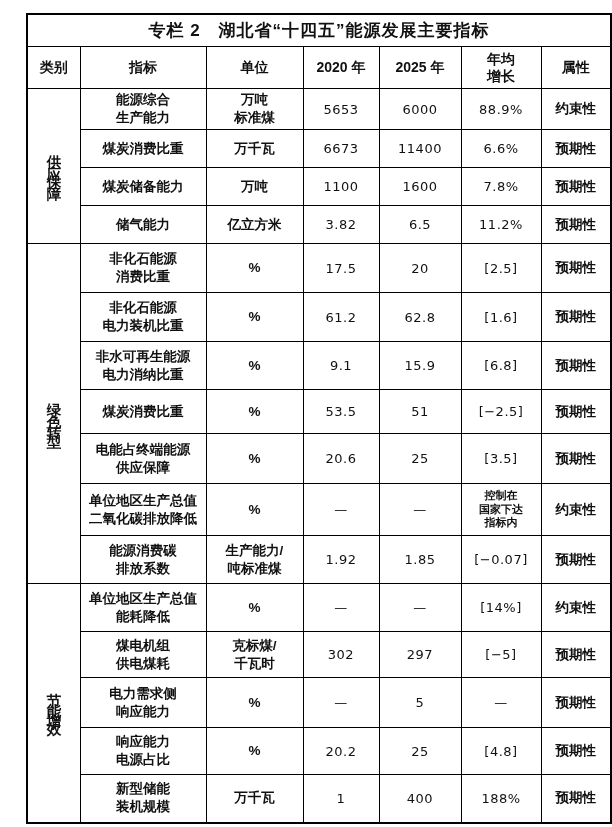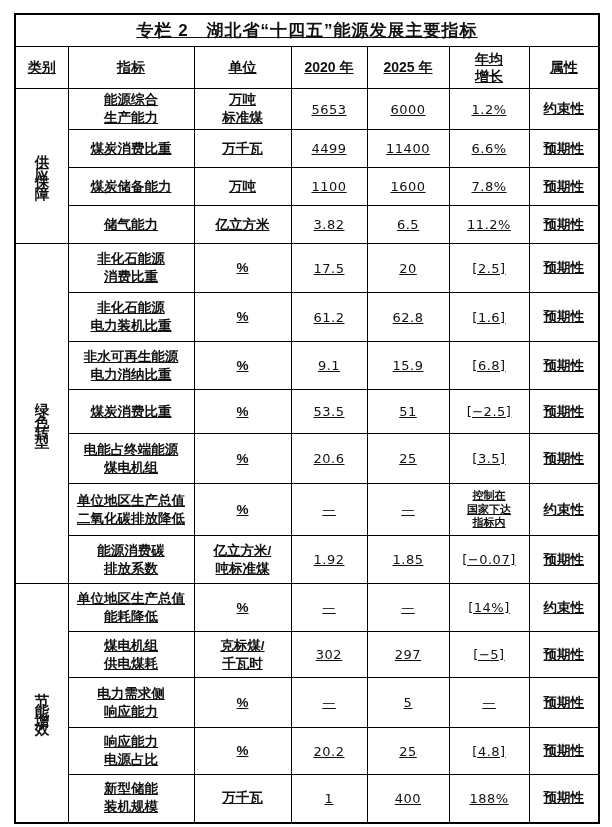--- a/index.html
+++ b/index.html
@@ -6,22 +6,21 @@
   html, body {
     margin: 0;
     padding: 0;
     background: #ffffff;
     font-family: "Liberation Sans", "DejaVu Sans", sans-serif;
     color: #111111;
   }
   .page {
     width: 612px;
     height: 827px;
-    padding: 13px 14px;
-    text-decoration: underline;
+    padding: 13px 26px;
   }
   table.indicators {
     border-collapse: collapse;
     table-layout: fixed;
     width: 584px;
     border: 2px solid #000;
   }
   table.indicators th,
   table.indicators td {
     border: 1px solid #000;
@@ -106,27 +105,27 @@
     </thead>
     <tbody id="table-body">
         <tr style="height: 38px;">
           <td rowspan="4" class="cat"><div class="cat-inner">供应保障</div></td>
           <td class="zh">能源综合
 生产能力</td>
           <td class="zh">万吨
 标准煤</td>
           <td class="num">5653</td>
           <td class="num">6000</td>
-          <td class="num">1.2%</td>
+          <td class="num">88.9%</td>
           <td class="zh">约束性</td>
         </tr>
         <tr style="height: 38px;">
           <td class="zh">煤炭消费比重</td>
           <td class="zh">万千瓦</td>
-          <td class="num">4499</td>
+          <td class="num">6673</td>
           <td class="num">11400</td>
           <td class="num">6.6%</td>
           <td class="zh">预期性</td>
         </tr>
         <tr style="height: 38px;">
           <td class="zh">煤炭储备能力</td>
           <td class="zh">万吨</td>
           <td class="num">1100</td>
           <td class="num">1600</td>
           <td class="num">7.8%</td>
@@ -171,42 +170,42 @@
         <tr style="height: 44px;">
           <td class="zh">煤炭消费比重</td>
           <td class="zh">%</td>
           <td class="num">53.5</td>
           <td class="num">51</td>
           <td class="num">[−2.5]</td>
           <td class="zh">预期性</td>
         </tr>
         <tr style="height: 50px;">
           <td class="zh">电能占终端能源
-煤电机组</td>
+供应保障</td>
           <td class="zh">%</td>
           <td class="num">20.6</td>
           <td class="num">25</td>
           <td class="num">[3.5]</td>
           <td class="zh">预期性</td>
         </tr>
         <tr style="height: 52px;">
           <td class="zh">单位地区生产总值
 二氧化碳排放降低</td>
           <td class="zh">%</td>
           <td class="num">—</td>
           <td class="num">—</td>
           <td class="num growth-small">控制在
 国家下达
 指标内</td>
           <td class="zh">约束性</td>
         </tr>
         <tr style="height: 48px;">
           <td class="zh">能源消费碳
 排放系数</td>
-          <td class="zh">亿立方米/
+          <td class="zh">生产能力/
 吨标准煤</td>
           <td class="num">1.92</td>
           <td class="num">1.85</td>
           <td class="num">[−0.07]</td>
           <td class="zh">预期性</td>
         </tr>
         <tr style="height: 48px;">
           <td rowspan="5" class="cat"><div class="cat-inner">节能增效</div></td>
           <td class="zh">单位地区生产总值
 能耗降低</td>

